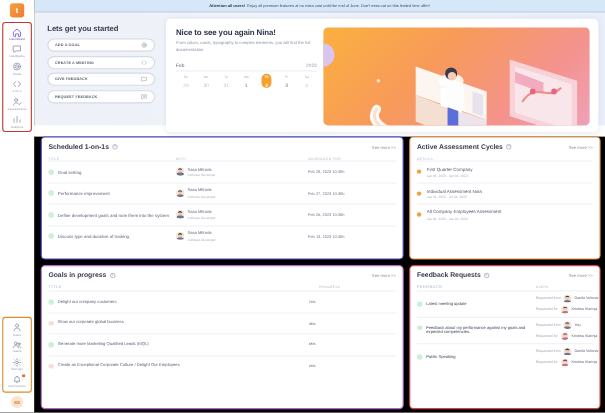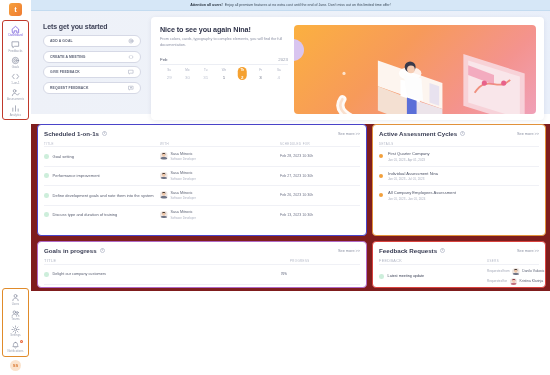--- a/index.html
+++ b/index.html
@@ -49,21 +49,21 @@
     display:flex; align-items:center; justify-content:center; line-height:1;
   }
   .avatar-me {
     width:11px; height:11px; border-radius:50%;
     background:#fbe3cd; color:#d9772f; font-size:4px; font-weight:700;
     display:flex; align-items:center; justify-content:center;
     margin:3px 0 4px 0; cursor:pointer;
   }
 
   
-  .main { flex:1; height:291px; position:relative; background:#7f1d1d; overflow:hidden; }
+  .main { flex:1; height:375px; position:relative; background:#000000; overflow:hidden; }
 
   .announce {
     height:11px; background:#d6e7f7; border-bottom:1px solid #c3dbf0;
     display:flex; align-items:center; justify-content:center;
     font-size:3.6px; color:#3b4a5a; padding:0 6px; gap:2px;
   }
   .announce b { font-weight:700; color:#27313d; }
 
   .hero {
     position:relative; height:113px;

